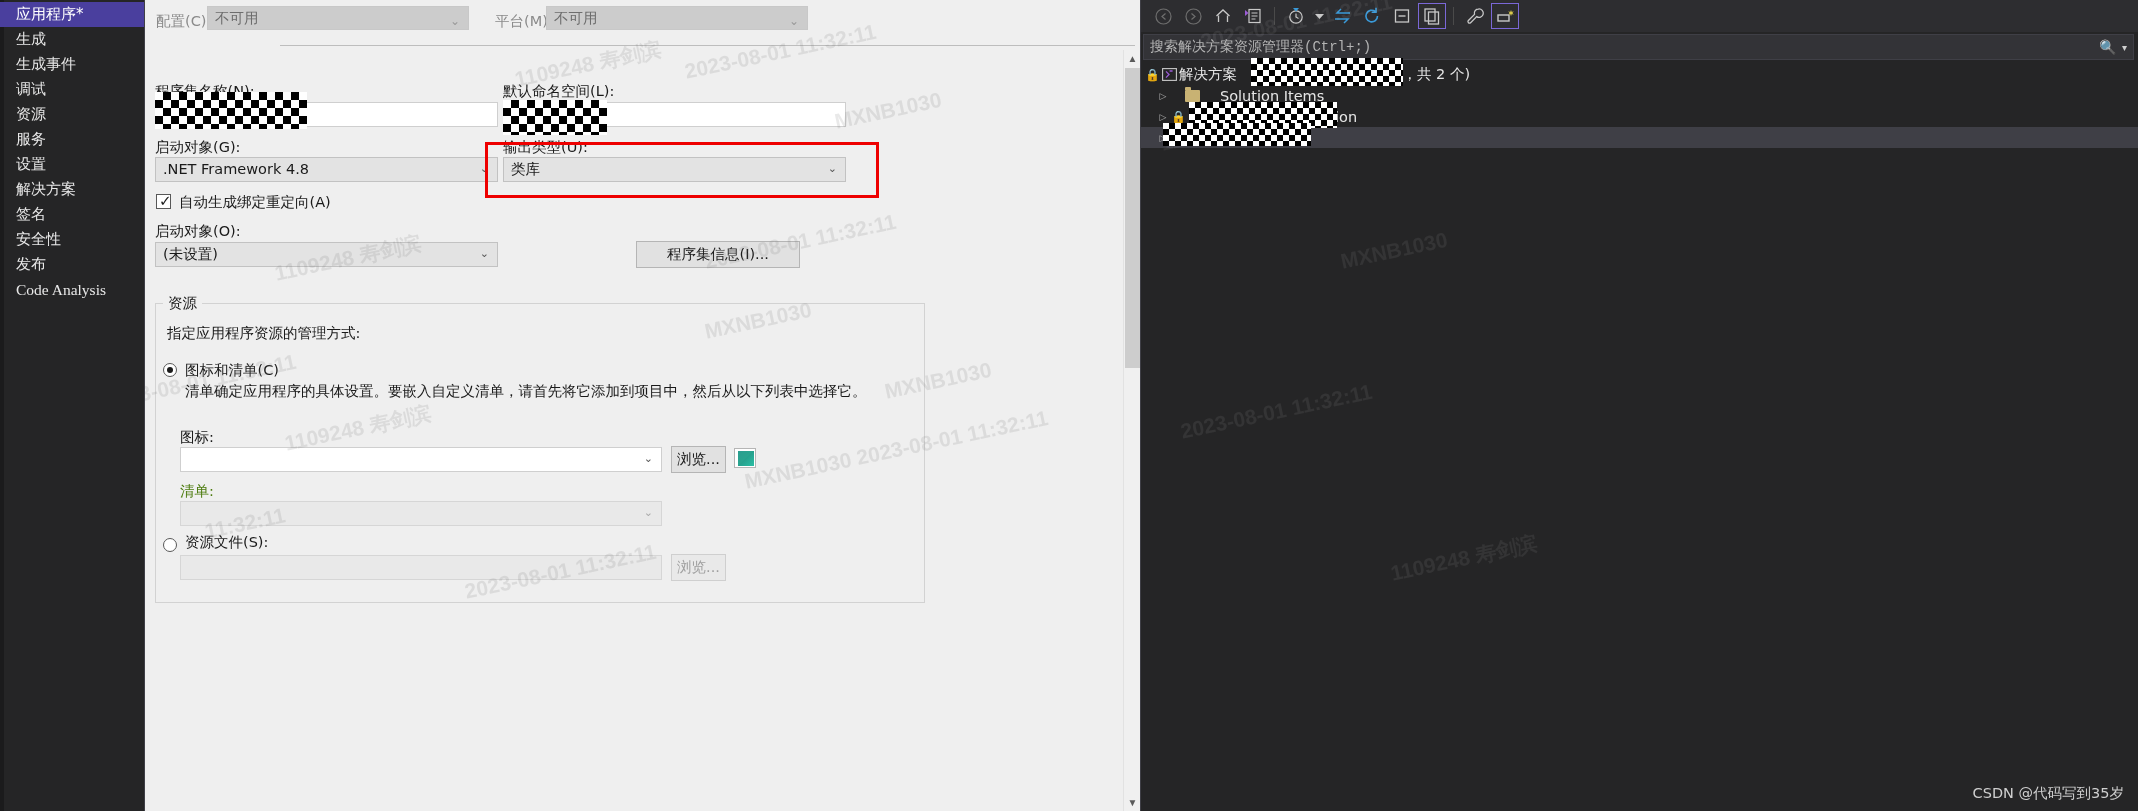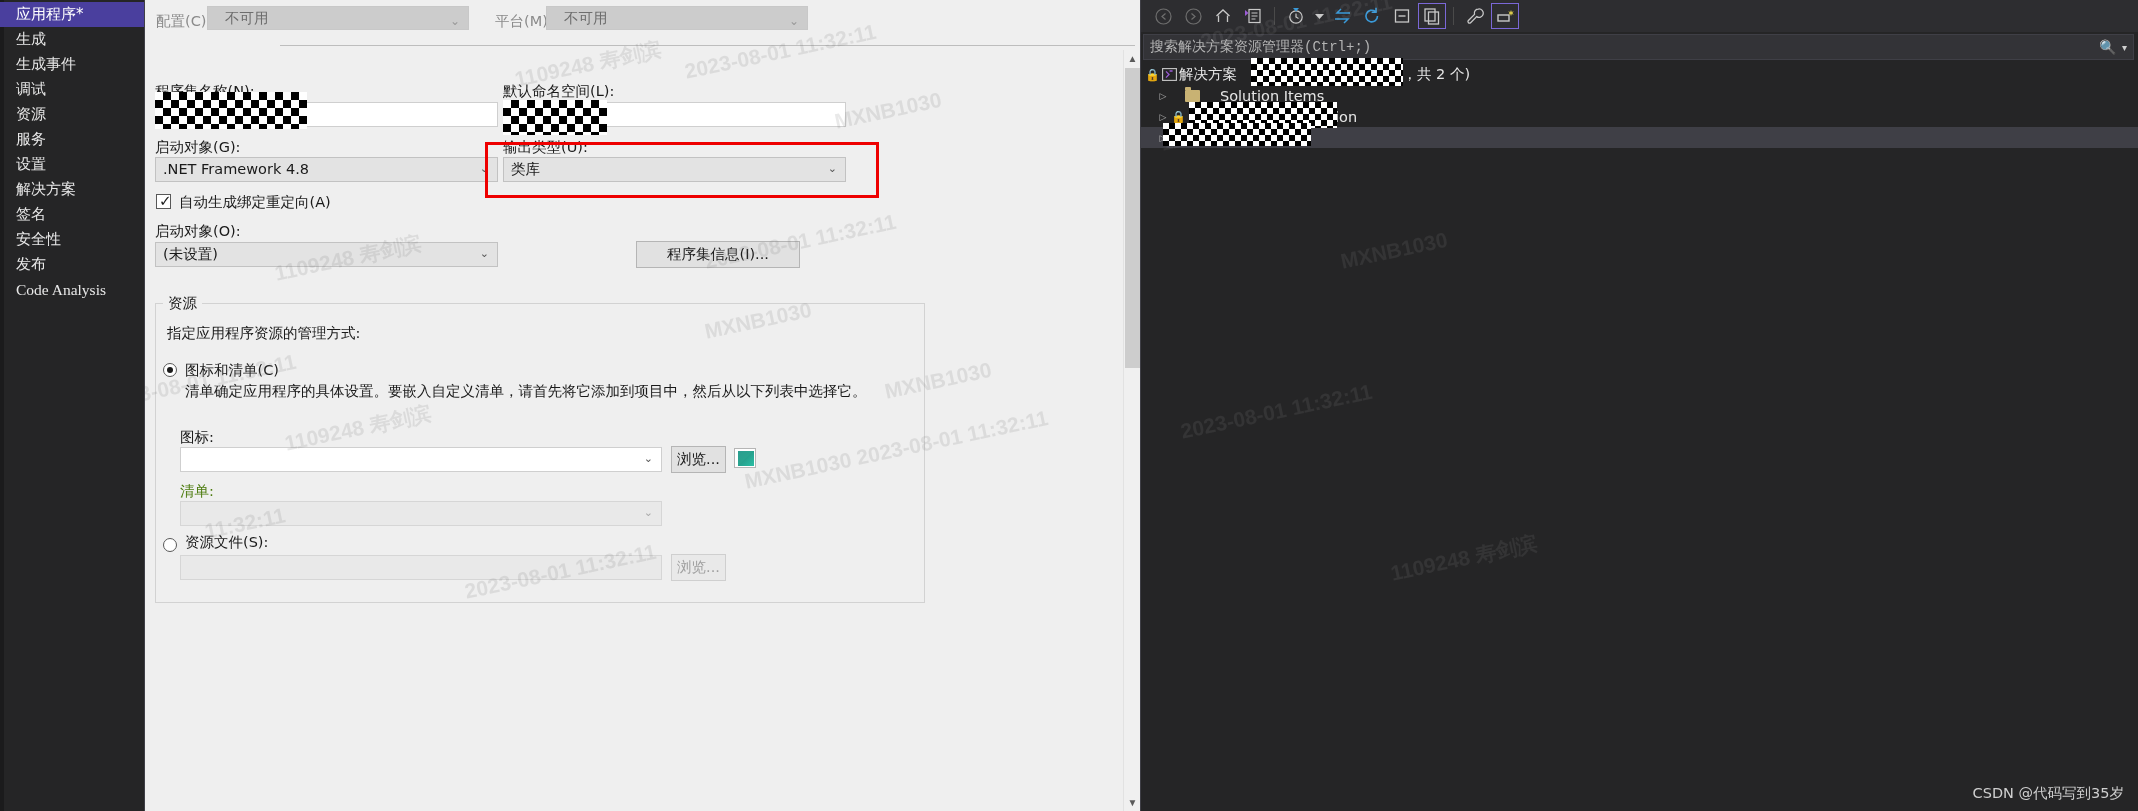--- a/index.html
+++ b/index.html
@@ -37,21 +37,21 @@
     position: absolute; left: 0; top: 0; width: 995px; height: 36px; background:#efefef;
   }
   .cfg-label {
     position:absolute; font-size: 14.5px; color:#8a8a8a; font-family:"DejaVu Sans",sans-serif;
     top: 12px;
   }
   .cfg-combo {
     position:absolute; height: 24px; top: 6px;
     background:#cccccc; border:1px solid #c8c8c8;
     color:#6d6d6d; font-size: 14.5px; font-family:"DejaVu Sans",sans-serif;
-    padding-left: 17px; line-height: 22px;
+    padding-left: 7px; line-height: 22px;
   }
   .cfg-combo .chev { position:absolute; right:8px; top:3px; color:#9a9a9a; font-size:12px; }
   .sep-line { position:absolute; left:135px; top:45px; width:855px; height:1px; background:#bdbdbd; }
 
   
   .f-label {
     position:absolute; font-size:14.5px; color:#1a1a1a;
     font-family:"DejaVu Sans", sans-serif; white-space:nowrap;
   }
   .f-text {

